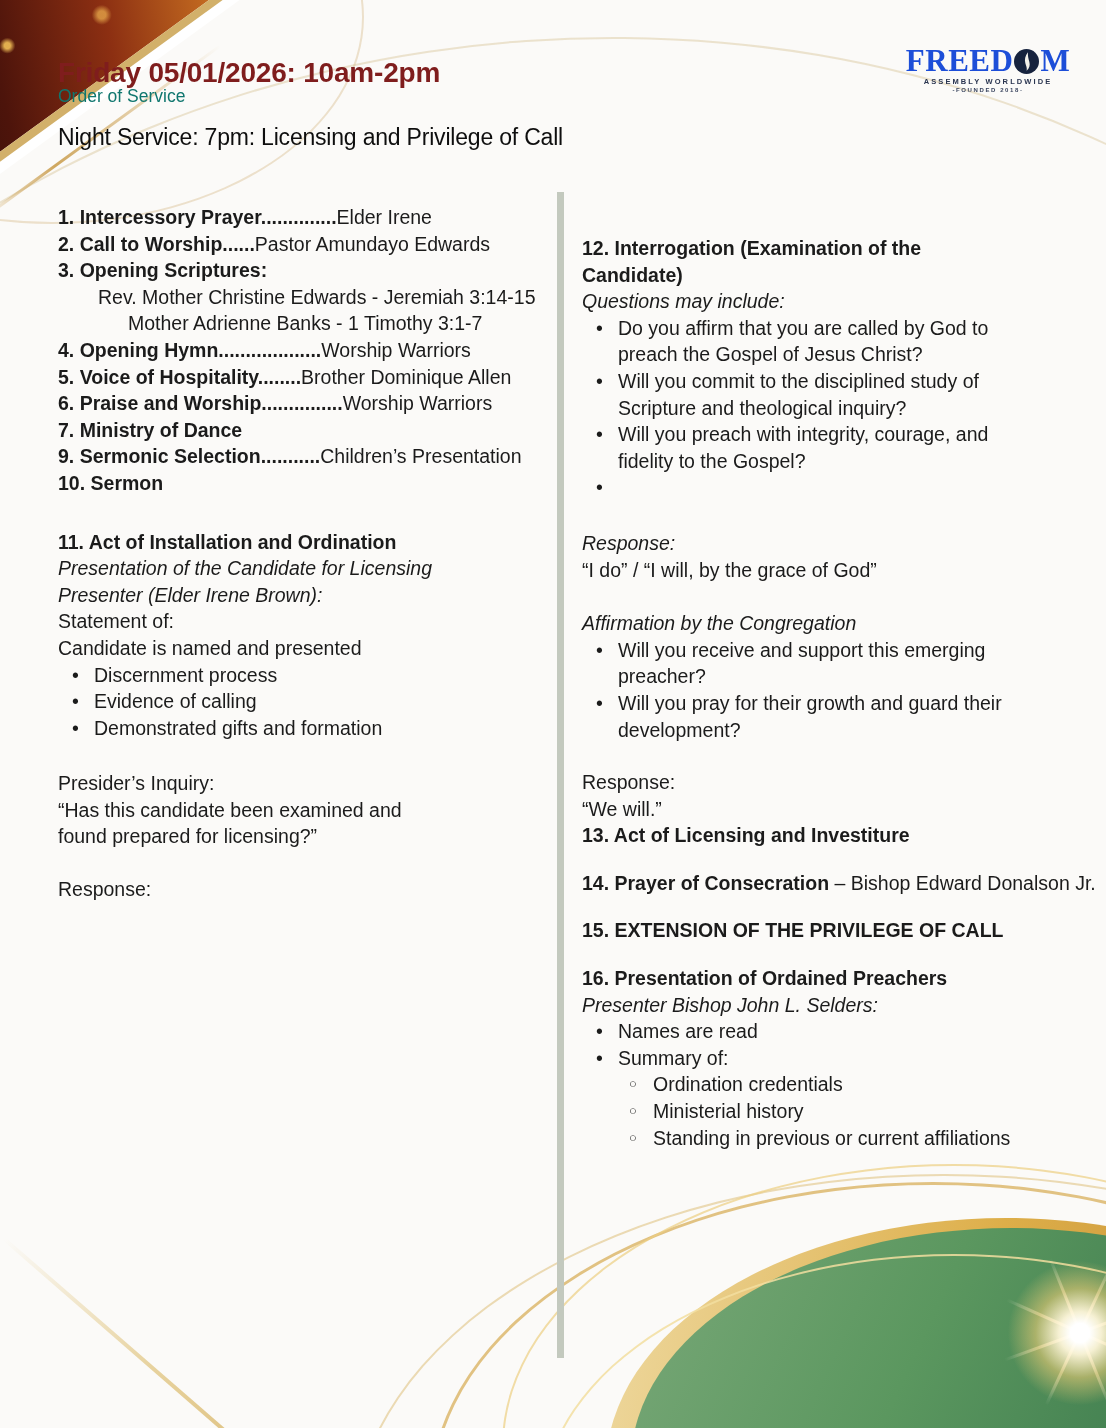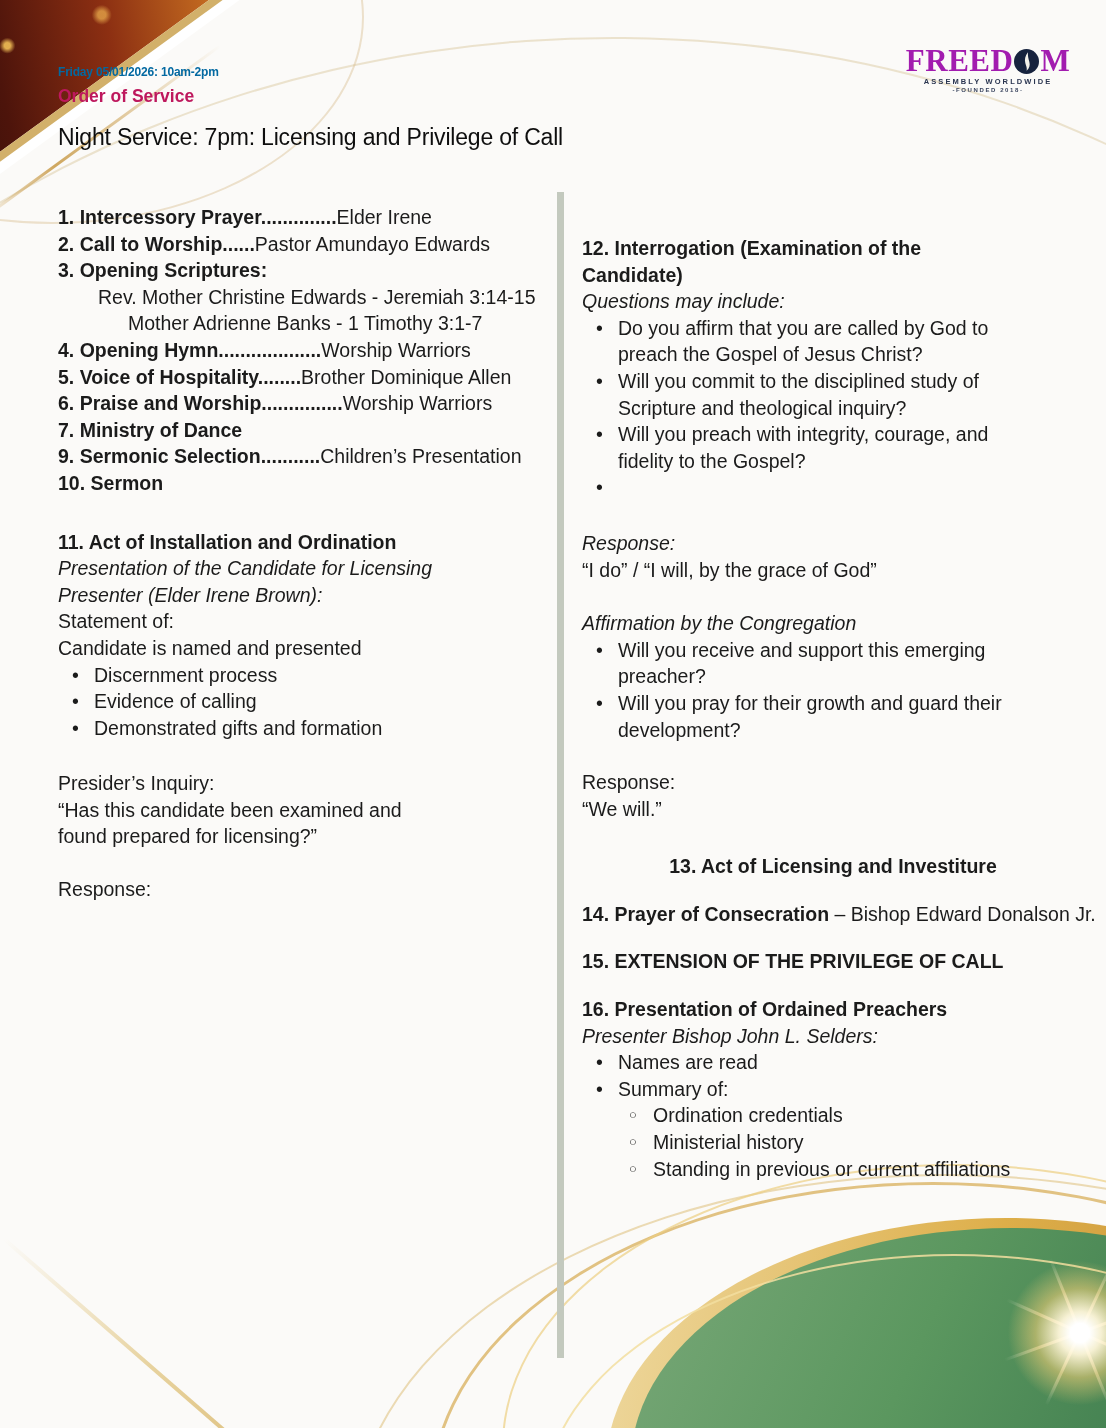--- a/index.html
+++ b/index.html
@@ -74,25 +74,25 @@
   }
   .ray{left:1000px;top:1331px;width:160px;height:3px;z-index:4;
     background:linear-gradient(90deg,rgba(255,255,255,0),#fff6dd 45%,#ffffff 50%,#fff6dd 55%,rgba(255,255,255,0));
   }
   .r1{transform:rotate(24deg);}
   .r2{transform:rotate(115deg);}
   .r3{transform:rotate(68deg);}
   .r4{transform:rotate(160deg);}
   
   .hdr{position:absolute;left:58px;top:60px;z-index:5;}
-  .hdr-date{font-size:12px;font-weight:700;letter-spacing:-.2px;line-height:25px;color:#0369a1;}
-  .hdr-order{font-size:17.5px;font-weight:700;line-height:22px;color:#be185d;}
+  .hdr-date{font-size:28px;font-weight:700;letter-spacing:-.2px;line-height:25px;color:#7f1d1d;}
+  .hdr-order{font-size:17.5px;font-weight:400;line-height:22px;color:#0f766e;}
   .hdr-title{position:absolute;left:58px;top:124px;font-size:23px;font-weight:400;letter-spacing:-.2px;color:#0e0e0e;z-index:5;}
   .logo{position:absolute;left:895px;top:46px;width:186px;text-align:center;z-index:5;}
-  .logo-word{font-family:"Liberation Serif","DejaVu Serif",serif;font-weight:700;font-size:31px;letter-spacing:.5px;color:#a21caf;line-height:30px;display:flex;align-items:center;justify-content:center;}
+  .logo-word{font-family:"Liberation Serif","DejaVu Serif",serif;font-weight:700;font-size:31px;letter-spacing:.5px;color:#1d4ed8;line-height:30px;display:flex;align-items:center;justify-content:center;}
   .logo-o{display:inline-block;width:25px;height:25px;margin:0 1px;}
   .logo-tag{font-size:7.5px;font-weight:700;letter-spacing:2.1px;color:#2a3550;margin-top:1px;}
   .logo-founded{font-size:6px;font-weight:700;letter-spacing:1.6px;color:#39445e;margin-top:1px;}
   
   .divider{position:absolute;left:557px;top:192px;width:7px;height:1166px;background:#c3c9be;z-index:4;}
   .col{position:absolute;z-index:5;font-size:19.5px;line-height:26.6px;}
   .col-left{left:58px;top:204px;width:492px;}
   .col-right{left:582px;top:216px;width:502px;}
   .b{font-weight:700;}
   .i{font-style:italic;}
@@ -101,21 +101,21 @@
   .ind2{padding-left:70px;}
   .bullets{margin-top:0;}
   .bullet{display:flex;}
   .bullet .mark{width:22px;margin-left:14px;flex:none;}
   .bullet .bt{max-width:425px;}
   .subbullet{display:flex;}
   .subbullet .mark{width:24px;margin-left:47px;flex:none;font-size:13px;line-height:26.6px;}
   .quote-narrow{max-width:392px;}
   .h12{max-width:420px;margin-top:19px;}
   .gap53{margin-top:32px;}
-  .gap31{margin-top:31px;text-align:center;}
+  .gap31{}
   .gap29{margin-top:29px;}
   .gap27{margin-top:27px;}
   .gap26{margin-top:26px;}
   .gap21{margin-top:21px;}
 </style>
 </head>
 <body>
 
 <div class="page">
 

